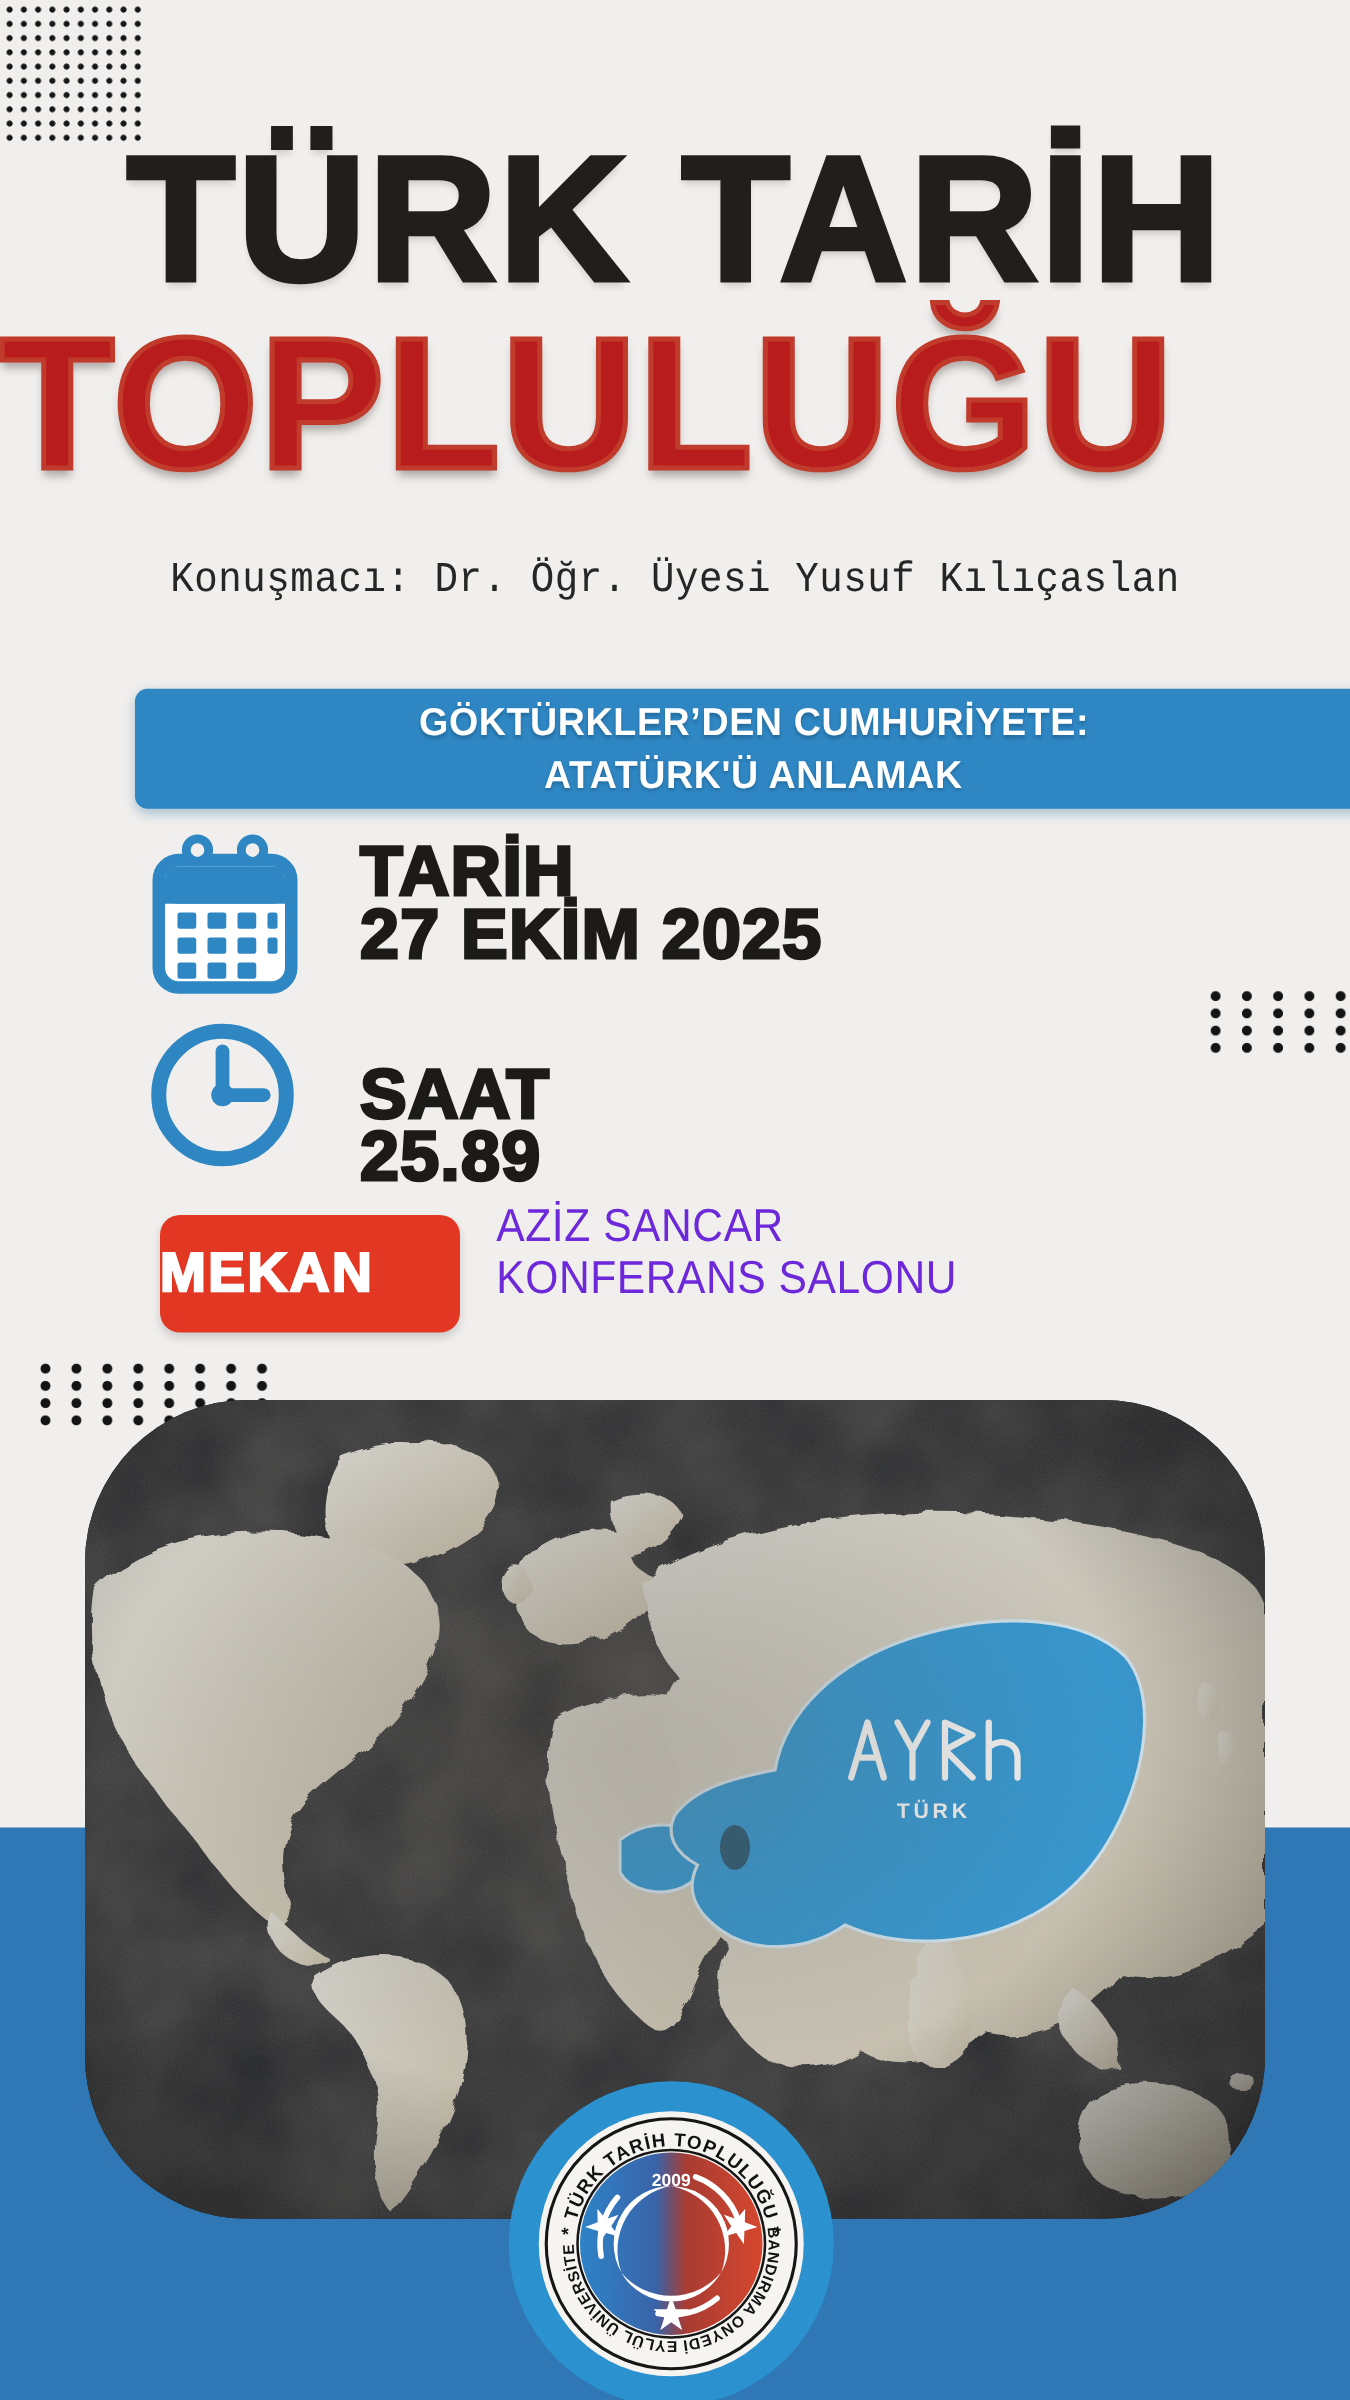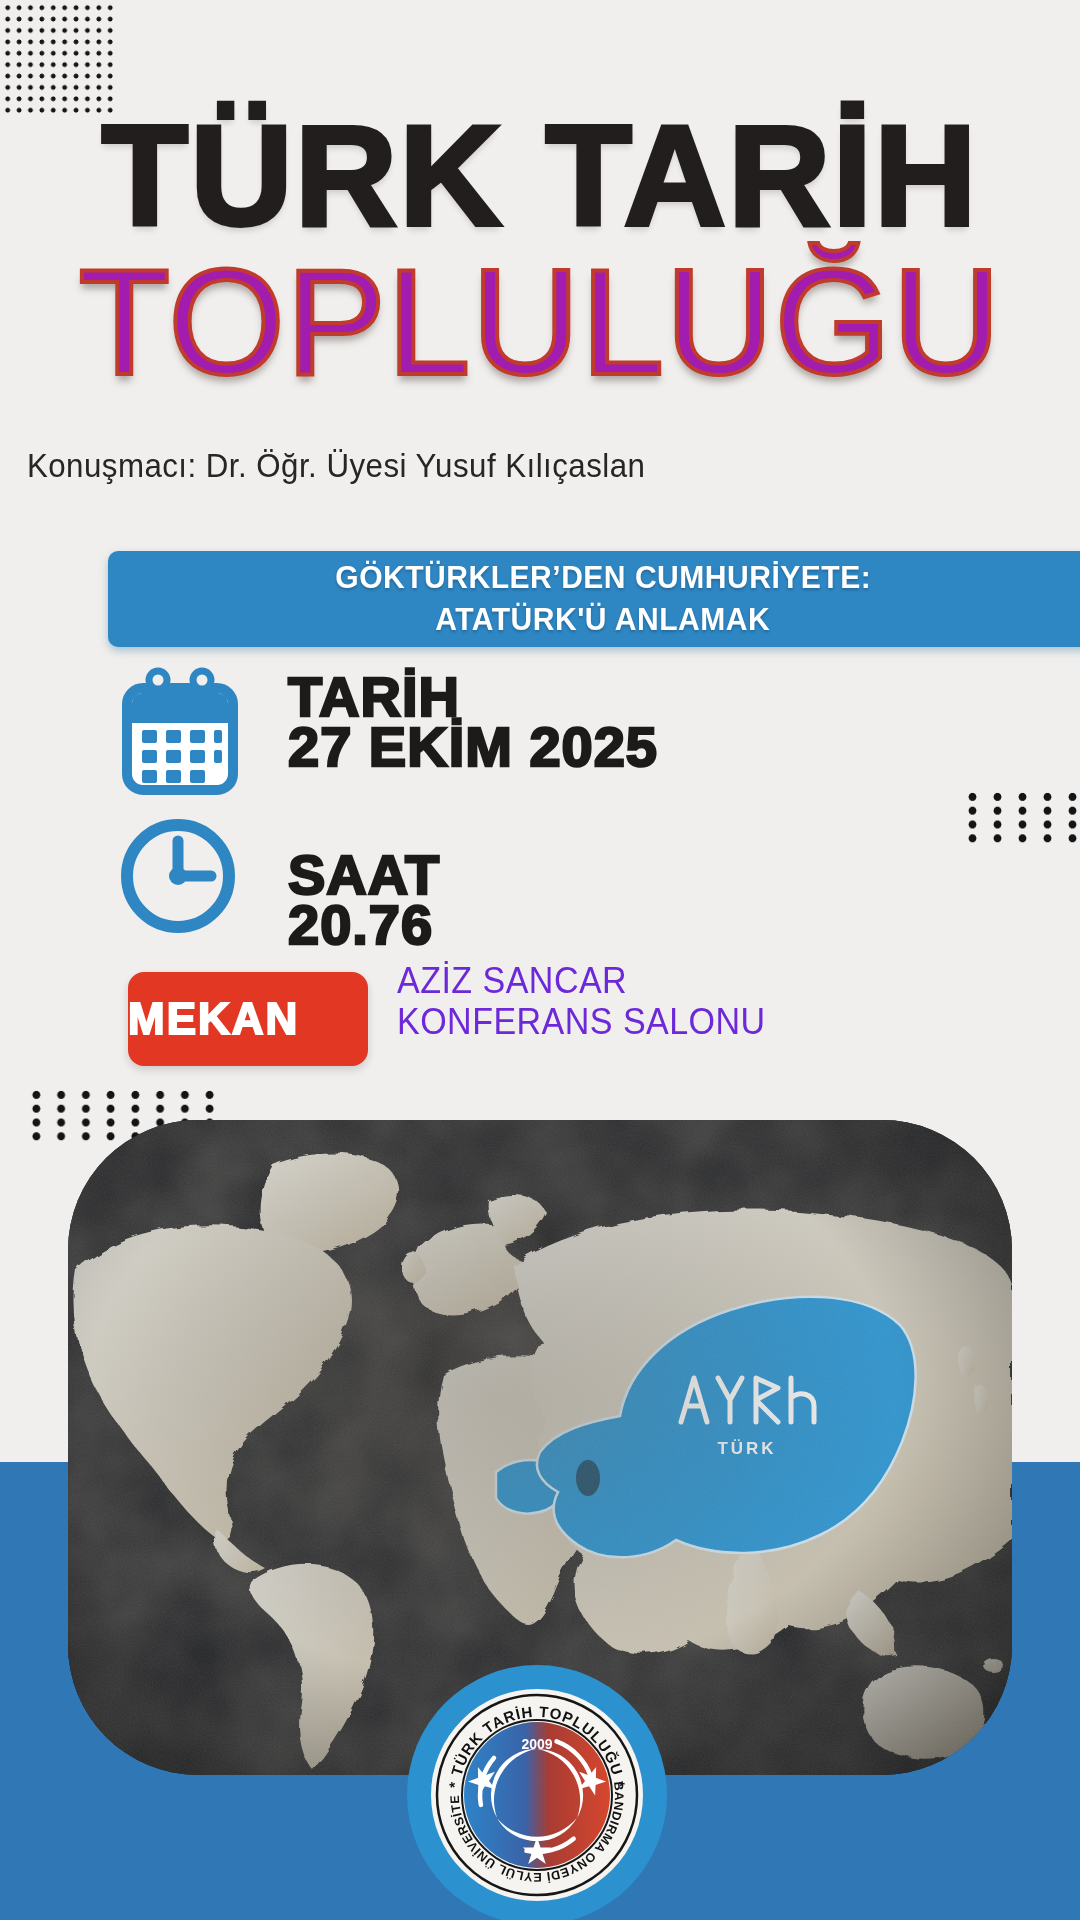--- a/index.html
+++ b/index.html
@@ -15,27 +15,27 @@
     background-image:radial-gradient(circle,#141414 3.6px,transparent 4.3px);
     background-size:25px 13.8px;}
   .dots-left{left:24px;top:1088px;width:198px;height:56px;
     background-image:radial-gradient(circle,#141414 3.6px,transparent 4.3px);
     background-size:24.75px 13.8px;}
 
   .title1{position:absolute;left:0;top:96px;width:100%;text-align:center;
     font-size:142px;font-weight:bold;color:#211e1d;letter-spacing:2px;
     -webkit-text-stroke:4px #211e1d;line-height:160px;
     text-shadow:0 5px 6px rgba(0,0,0,.15);}
-  .title2{position:absolute;left:0;top:240px;width:100%;text-align:center;
-    font-size:150px;font-weight:normal;color:#a21caf;letter-spacing:1px;
+  .title2{position:absolute;left:0;top:240px;width:100%;
+    font-size:150px;font-weight:bold;color:#b91c1c;letter-spacing:1px;
     -webkit-text-stroke:4px #c13b2c;line-height:164px;
     text-shadow:0 7px 7px rgba(110,100,95,.5);}
 
-  .speaker{position:absolute;left:0;top:446px;width:100%;text-align:left;
-    font-size:34px;color:#262626;}
+  .speaker{position:absolute;left:0;top:446px;width:100%;text-align:center;
+    font-size:34px;color:#262626;font-family:Liberation Mono, monospace;}
   .speaker span{display:inline-block;transform:scaleX(.92);letter-spacing:.5px;}
 
   .topic-banner{position:absolute;left:108px;top:551px;width:990px;height:96px;
     background:#2e86c3;border-radius:10px;display:flex;flex-direction:column;
     justify-content:center;align-items:center;box-shadow:0 4px 9px rgba(40,110,160,.35);}
   .topic-banner div{color:#fff;font-weight:bold;font-size:31px;line-height:42px;
     letter-spacing:.5px;transform:scaleX(.97);
     text-shadow:0 2px 3px rgba(0,0,0,.22);}
 
   .sched-icon{position:absolute;}
@@ -106,21 +106,21 @@
   </div>
 
   <svg class="sched-icon" style="left:118px;top:816px" width="120" height="120" viewBox="0 0 120 120">
     <circle cx="60" cy="60" r="51" fill="none" stroke="#2e86c3" stroke-width="12"></circle>
     <line x1="60" y1="60" x2="60" y2="25" stroke="#2e86c3" stroke-width="11" stroke-linecap="round"></line>
     <line x1="60" y1="60" x2="93" y2="60" stroke="#2e86c3" stroke-width="11" stroke-linecap="round"></line>
     <circle cx="60" cy="60" r="9" fill="#2e86c3"></circle>
   </svg>
   <div class="sched-text sched-time">
     <div class="lbl">SAAT</div>
-    <div class="val">20.76</div>
+    <div class="val">25.89</div>
   </div>
 
   <div class="mekan-btn">
     <span>MEKAN</span>
   </div>
   <div class="venue-text">
     <div>AZİZ SANCAR</div>
     <div>KONFERANS SALONU</div>
   </div>
 

